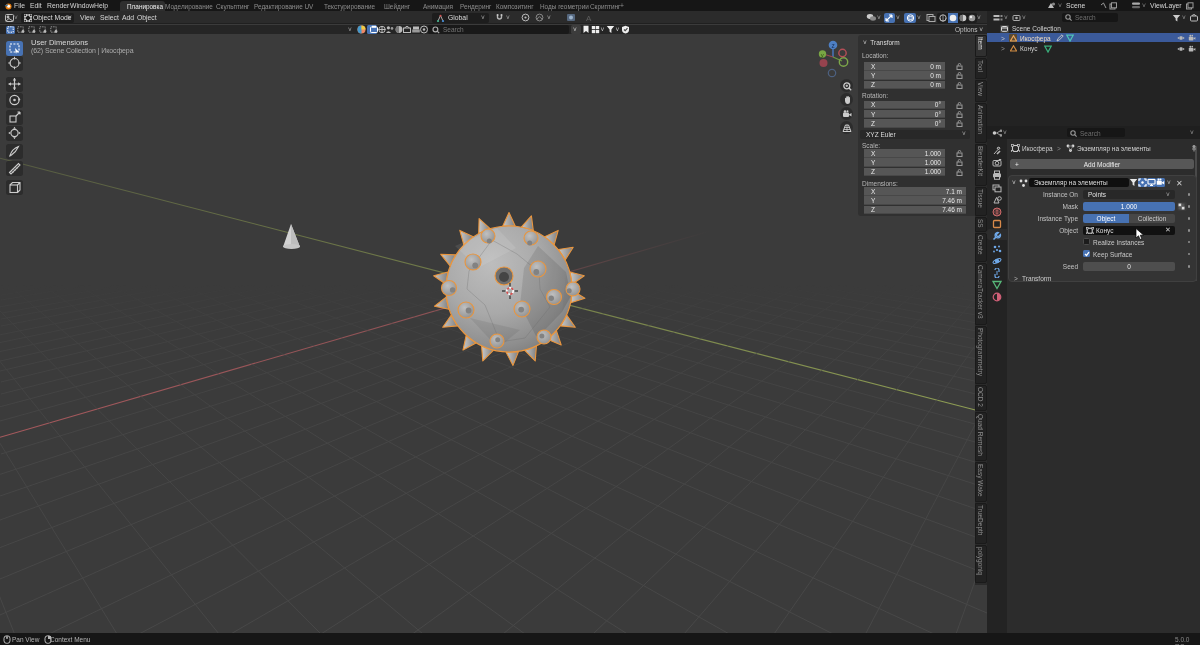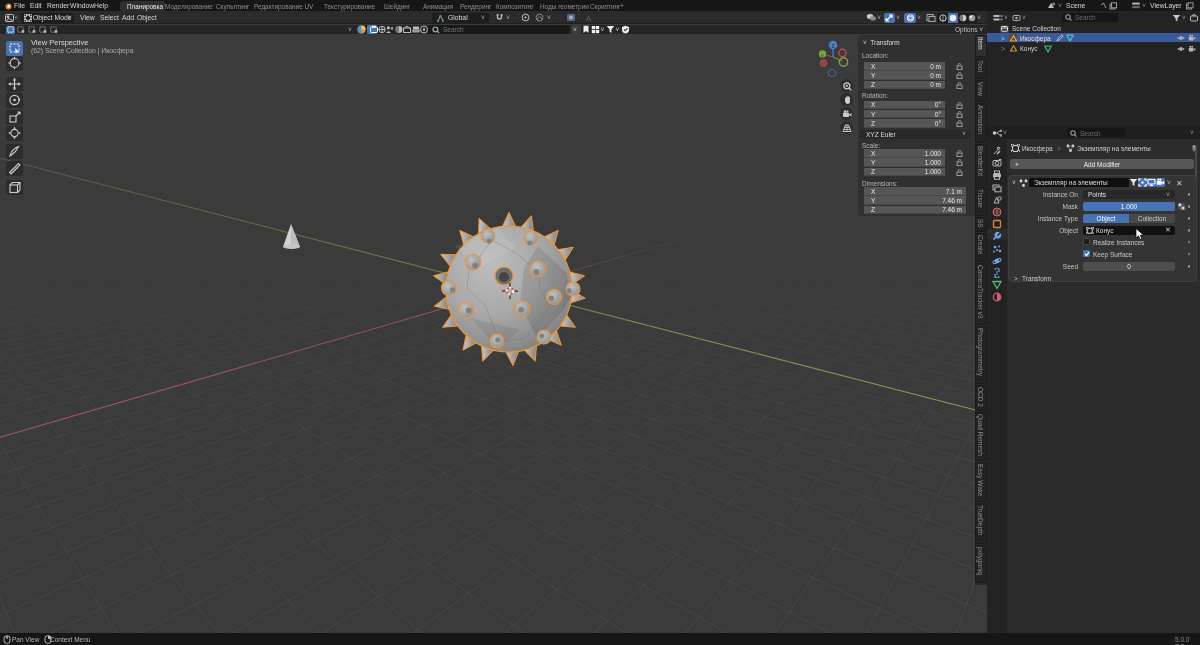--- a/index.html
+++ b/index.html
@@ -586,21 +586,21 @@
         <path d="M5 10.5 L6.2 11.7 M7 8.5 L8.2 9.7 M9 6.5 L10.2 7.7" stroke="#ccc"></path>
       </svg>
     </div>
     <div class="abs" style="left:6px;top:180px;width:17px;height:14.5px;background:#2c2c2c;border-radius:2.5px"></div>
     <div class="abs" style="left:7px;top:180px">
       <svg width="15" height="14" viewBox="0 0 15 14" style="">
         <rect x="3" y="5" width="7.5" height="7.5" fill="none" stroke="#ccc" stroke-width="1.1"></rect>
         <path d="M3 5 L5.5 2.5 L13 2.5 L13 10 L10.5 12.5 M13 2.5 L10.5 5" fill="none" stroke="#ccc" stroke-width="1.1"></path>
       </svg>
     </div>
-    <div class="abs" style="left:31px;top:38px;color:#d9d9d9;font-size:7.5px">View Perspective</div>
+    <div class="abs" style="left:31px;top:38px;color:#d9d9d9;font-size:7.5px">User Dimensions</div>
     <div class="abs" style="left:31px;top:47px;color:#ababab;font-size:7px;letter-spacing:-0.1px">(62) Scene Collection | Икосфера</div>
     <div class="abs" style="left:815px;top:33px">
       <svg width="38" height="48" viewBox="0 0 38 48" style="">
 <line x1="18" y1="24" x2="18" y2="14" stroke="#4a7fd0" stroke-width="1.3"></line>
 <line x1="18" y1="24" x2="10" y2="21.5" stroke="#9a4a52" stroke-width="1.3"></line>
 <line x1="18" y1="24" x2="27" y2="28" stroke="#6a9a3f" stroke-width="1.3"></line>
 <circle cx="18" cy="12" r="4.3" fill="#4d7fc4"></circle>
         <text x="16.5" y="14.6" font-size="6.5" fill="#16305c">z</text>
 <circle cx="7.5" cy="21" r="3.7" fill="#79a544"></circle>
         <text x="5.8" y="23.6" font-size="6" fill="#2a4a0e">y</text>

